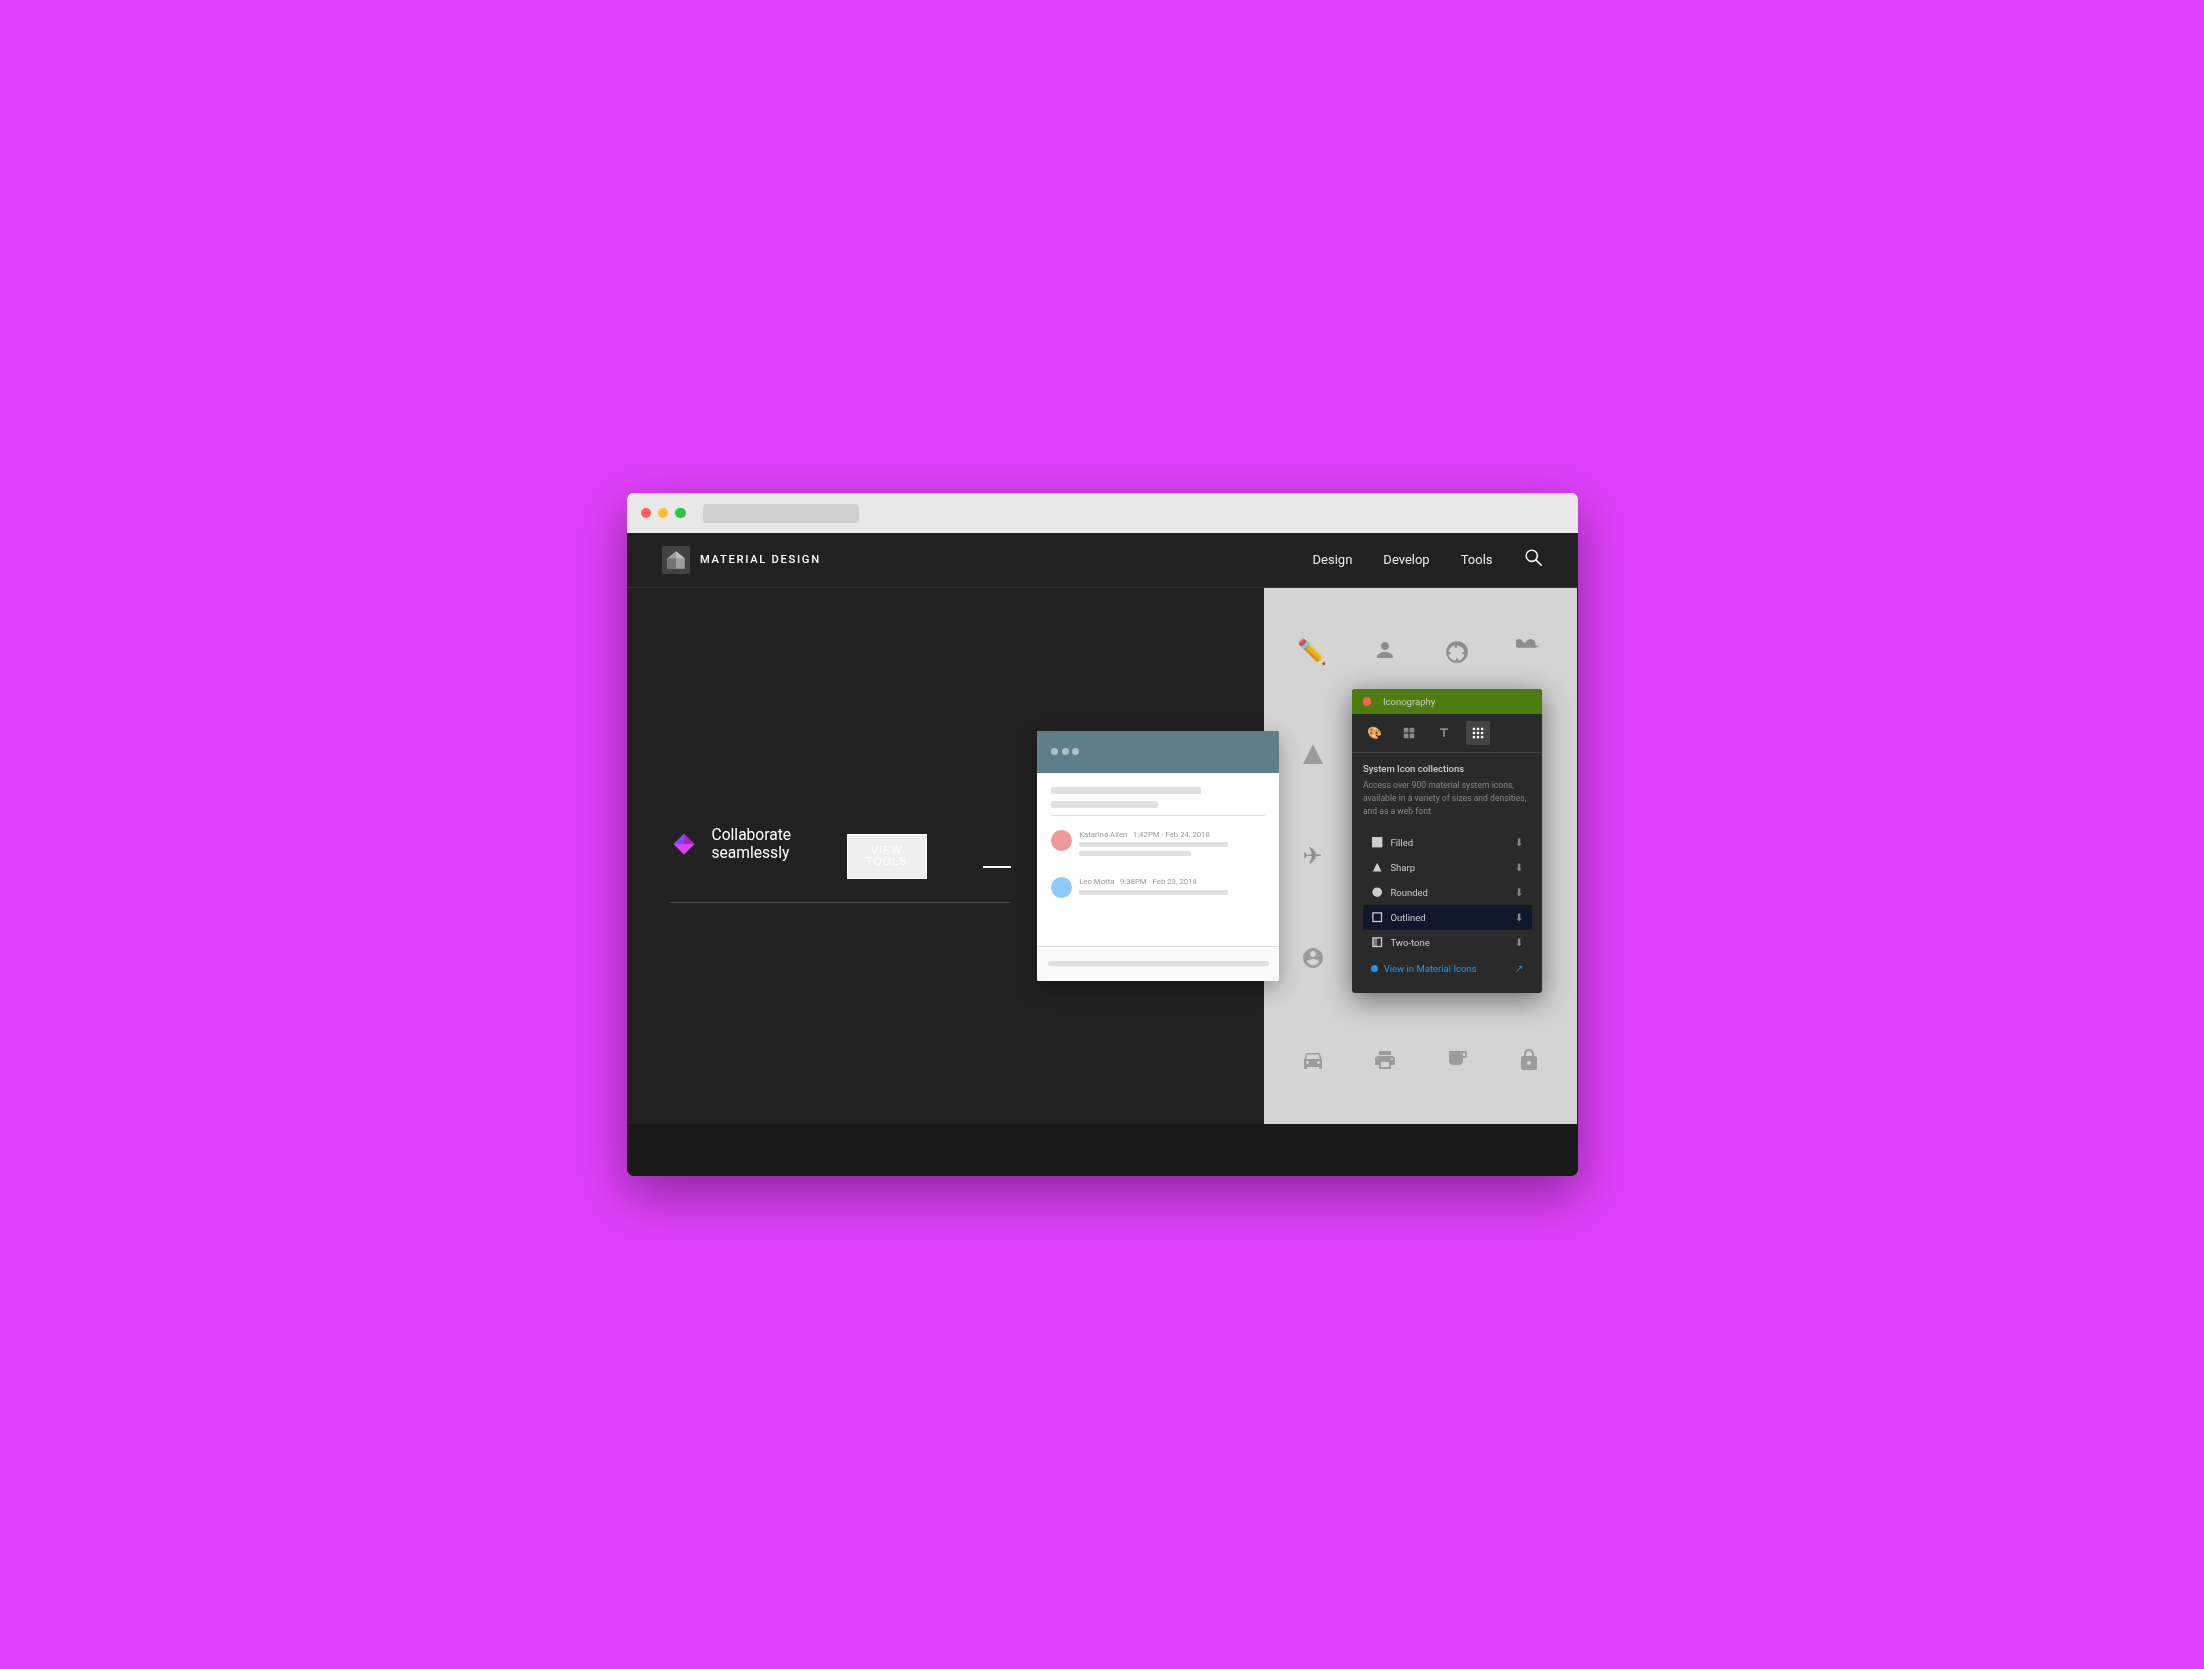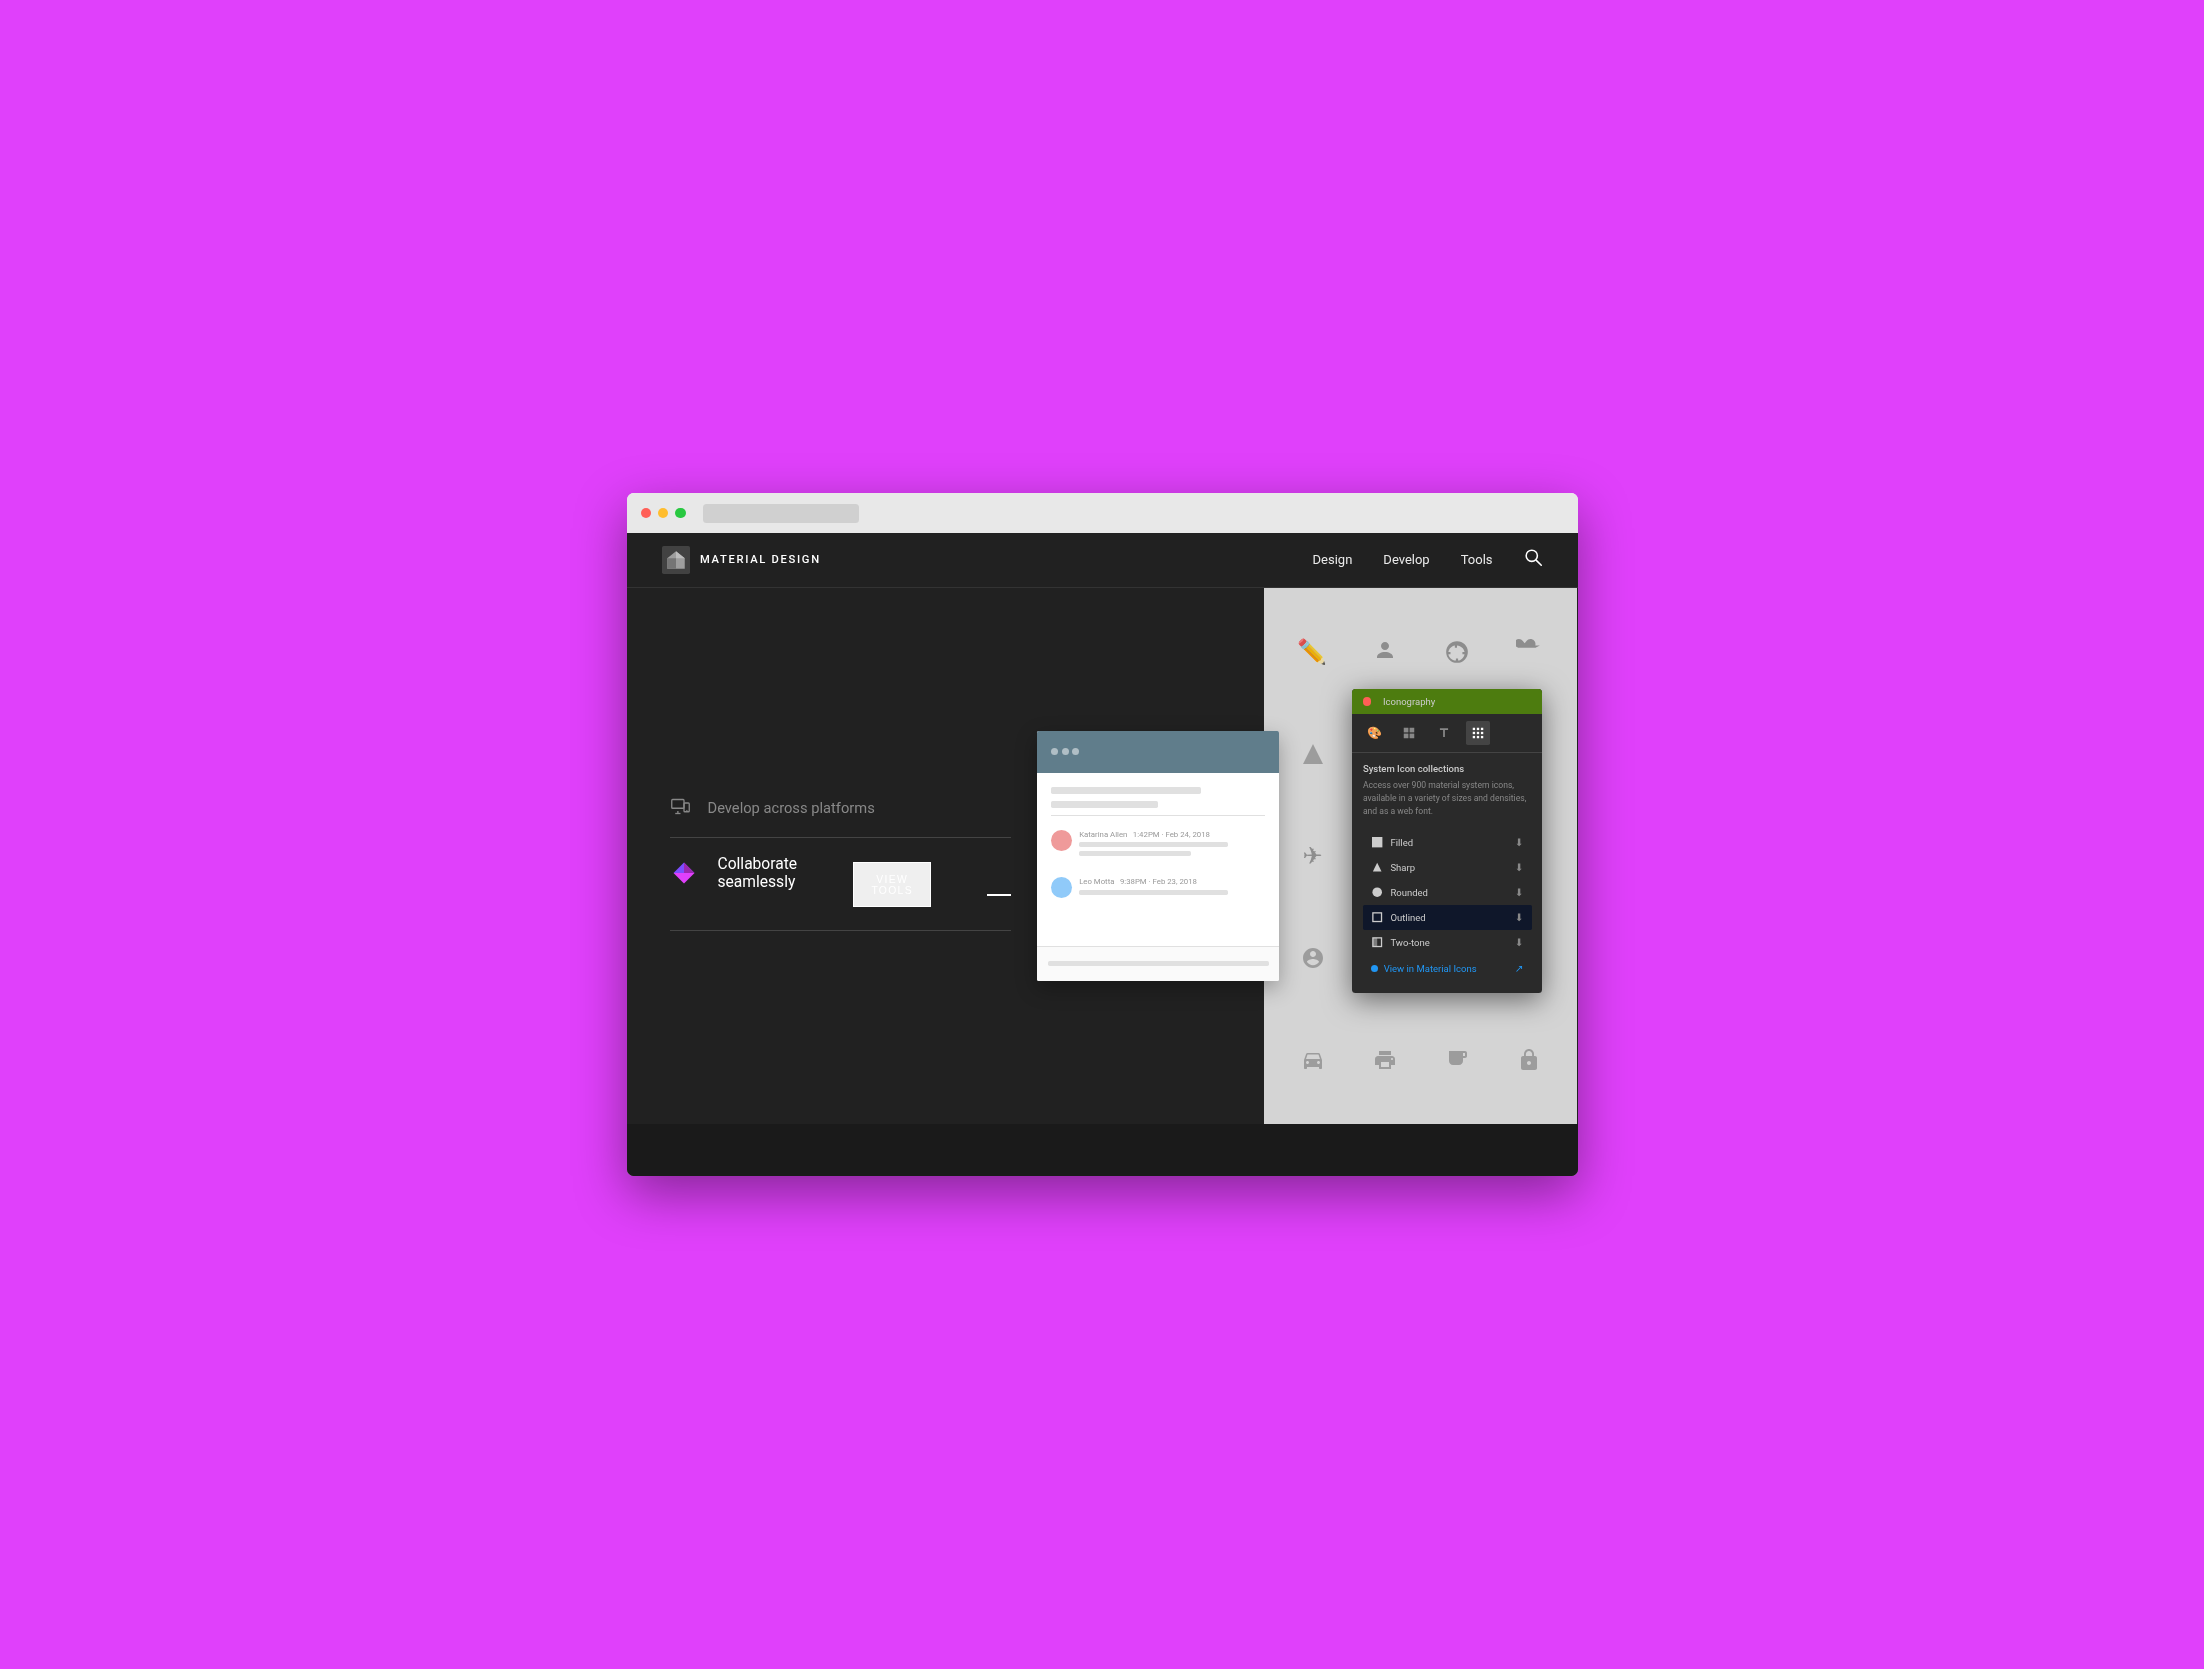--- a/index.html
+++ b/index.html
@@ -153,21 +153,21 @@
       font-size: 14.7px;
     }
 
     .hero-collaborate {
       padding-top: 17.3px;
     }
 
     .hero-collaborate-header {
       display: flex;
       align-items: center;
-      gap: 20px;
+      gap: 14px;
       margin-bottom: 24px;
     }
 
     .hero-collaborate-icon {
       width: 28px;
       height: 28px;
       flex-shrink: 0;
     }
 
     .hero-collaborate-title {
@@ -521,32 +521,20 @@
       </div>
     </nav>
 
     <div class="hero">
 
       <div class="hero-left">
 
         <div class="hero-items">
 
 
-          <div class="hero-item">
-            <span class="hero-item-icon">
-              <svg width="21" height="21" viewBox="0 0 24 24" fill="none">
-                <rect x="2" y="4" width="14" height="10" rx="1" stroke="#888" stroke-width="1.5" fill="none"></rect>
-                <line x1="9" y1="17" x2="9" y2="20" stroke="#888" stroke-width="1.5"></line>
-                <line x1="6" y1="20" x2="12" y2="20" stroke="#888" stroke-width="1.5"></line>
-                <rect x="16" y="8" width="6" height="10" rx="1" stroke="#888" stroke-width="1.5" fill="none"></rect>
-                <line x1="18.5" y1="16.5" x2="20" y2="16.5" stroke="#888" stroke-width="1"></line>
-              </svg>
-            </span>
-            <span class="hero-item-label">Develop across platforms</span>
-          </div>
 
           <div class="hero-item hero-collaborate">
             <div class="hero-collaborate-header">
               <svg class="hero-collaborate-icon" viewBox="0 0 32 32">
                 <polygon points="4,16 16,4 28,16" fill="#7c4dff"></polygon>
                 <polygon points="4,16 16,28 28,16" fill="#e040fb"></polygon>
                 <polygon points="16,4 28,16 16,16" fill="#9c27b0"></polygon>
               </svg>
               <span class="hero-collaborate-title">Collaborate seamlessly</span>
             </div>

